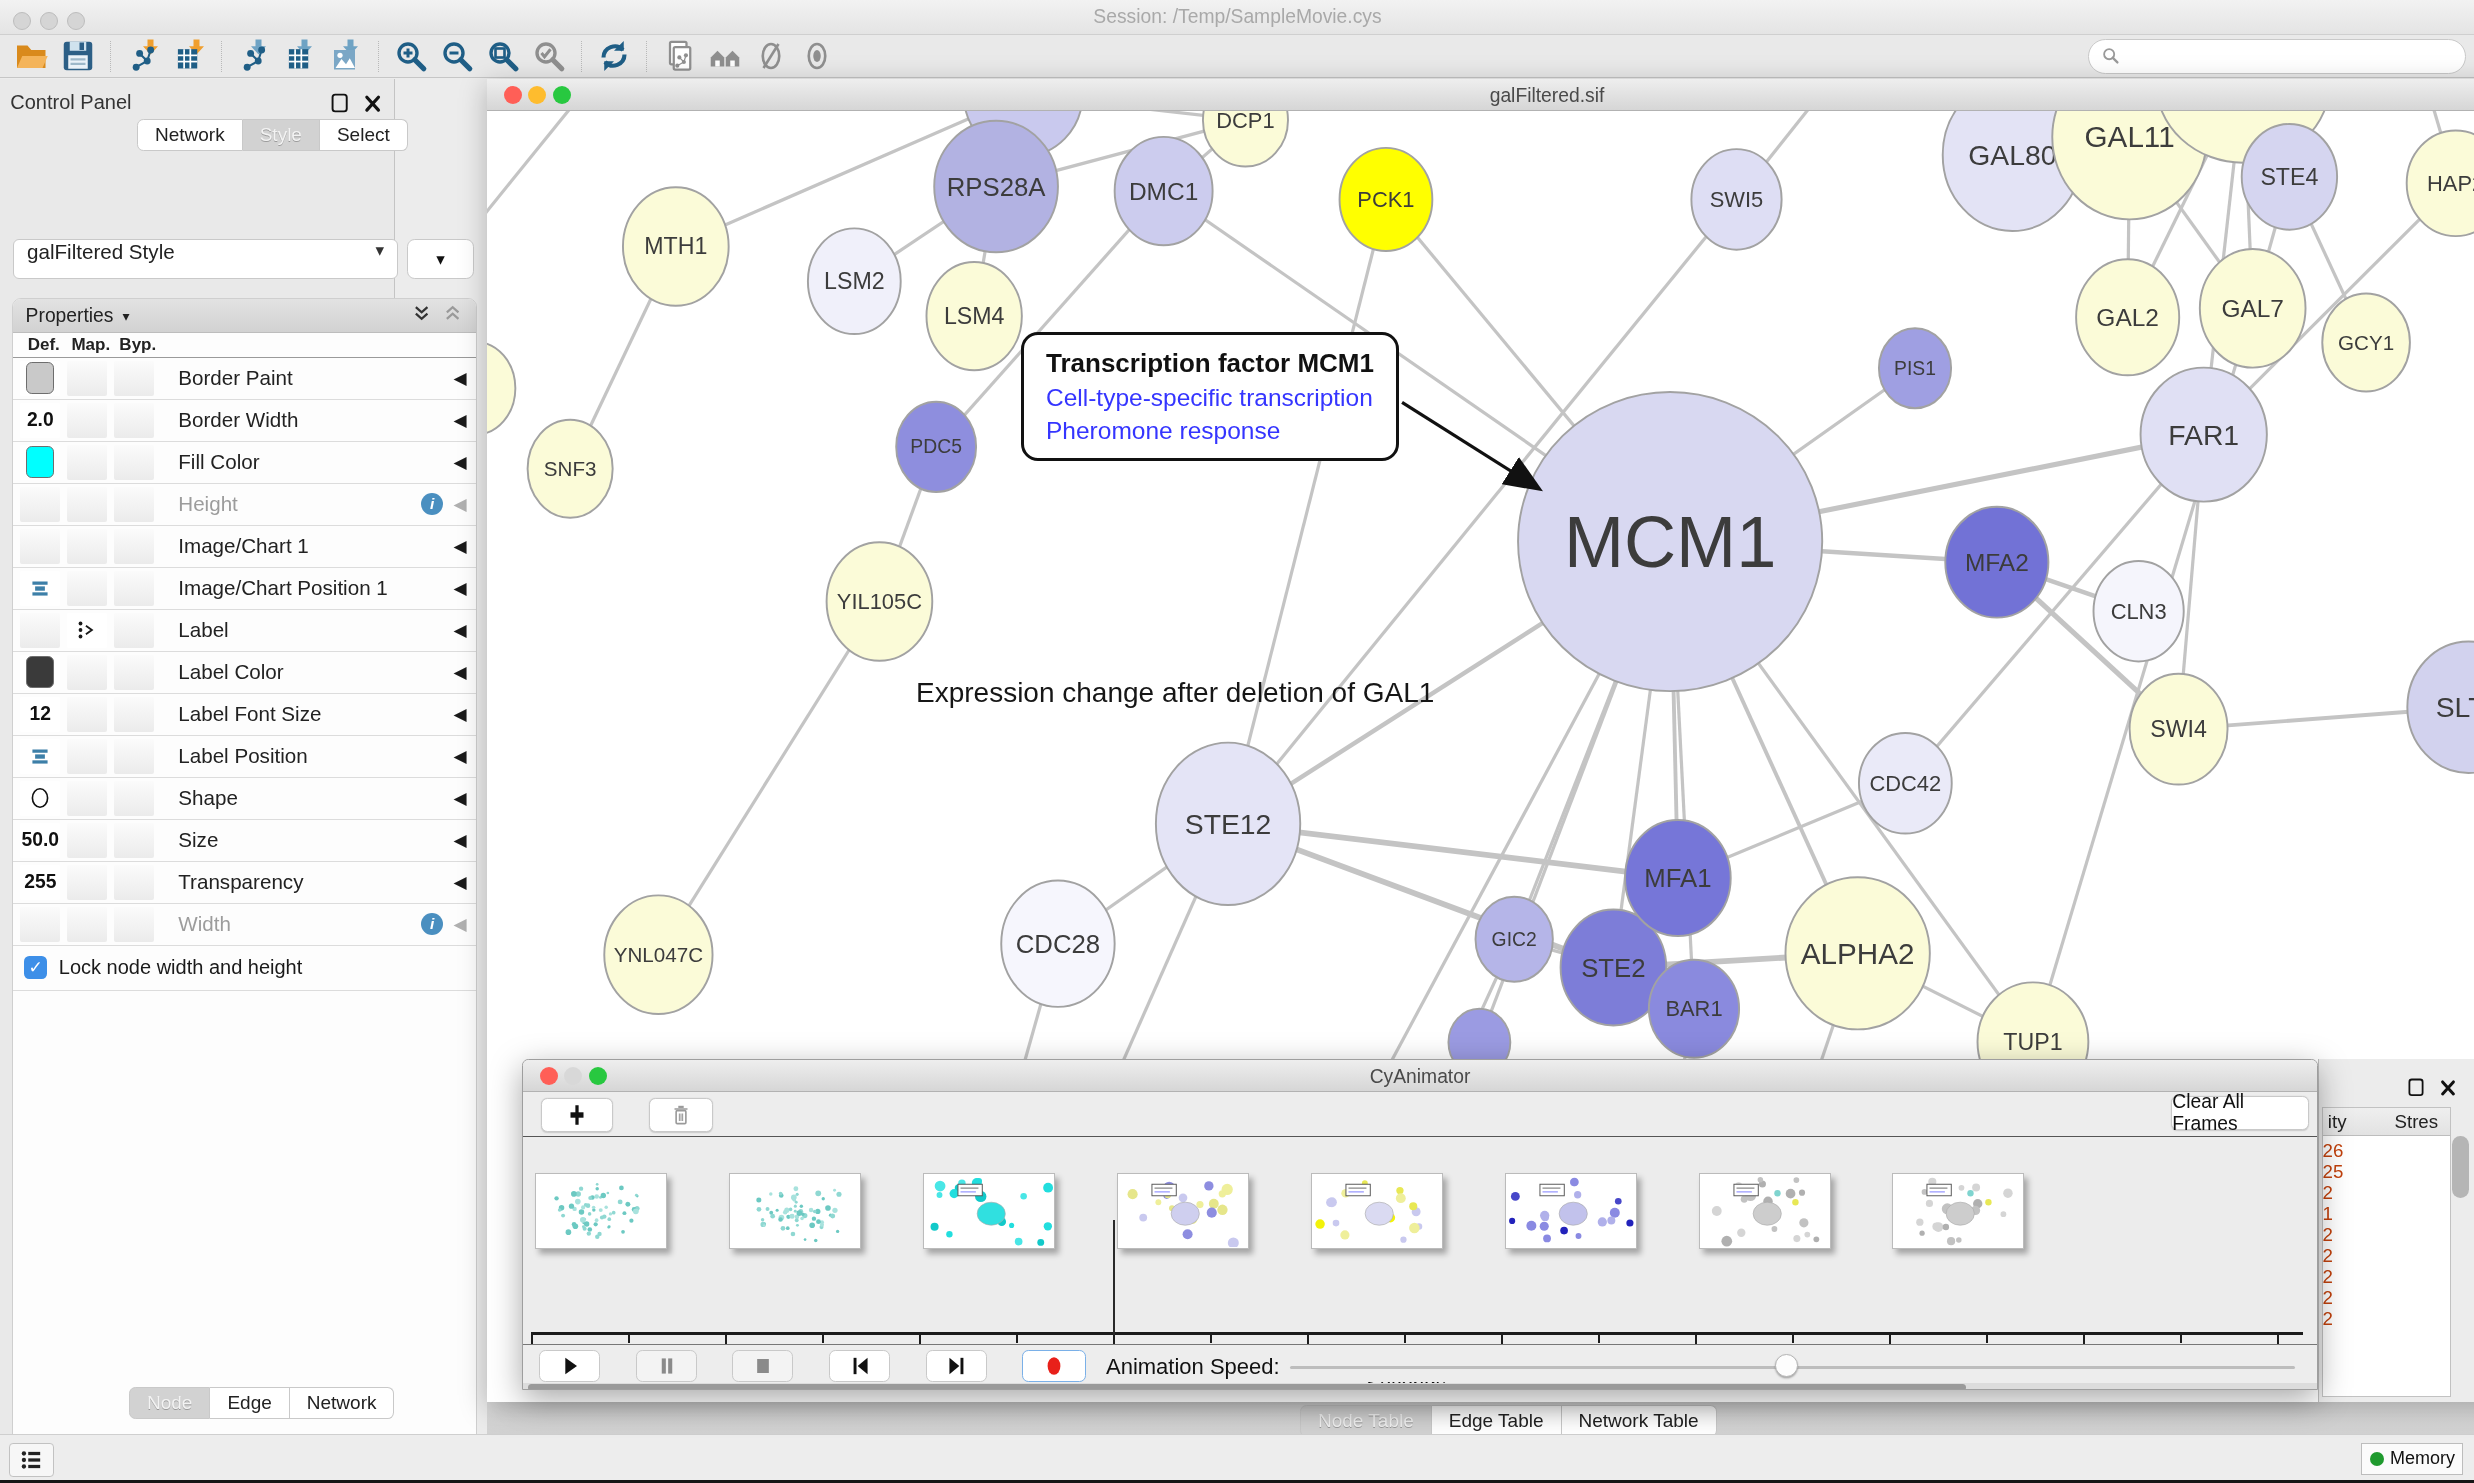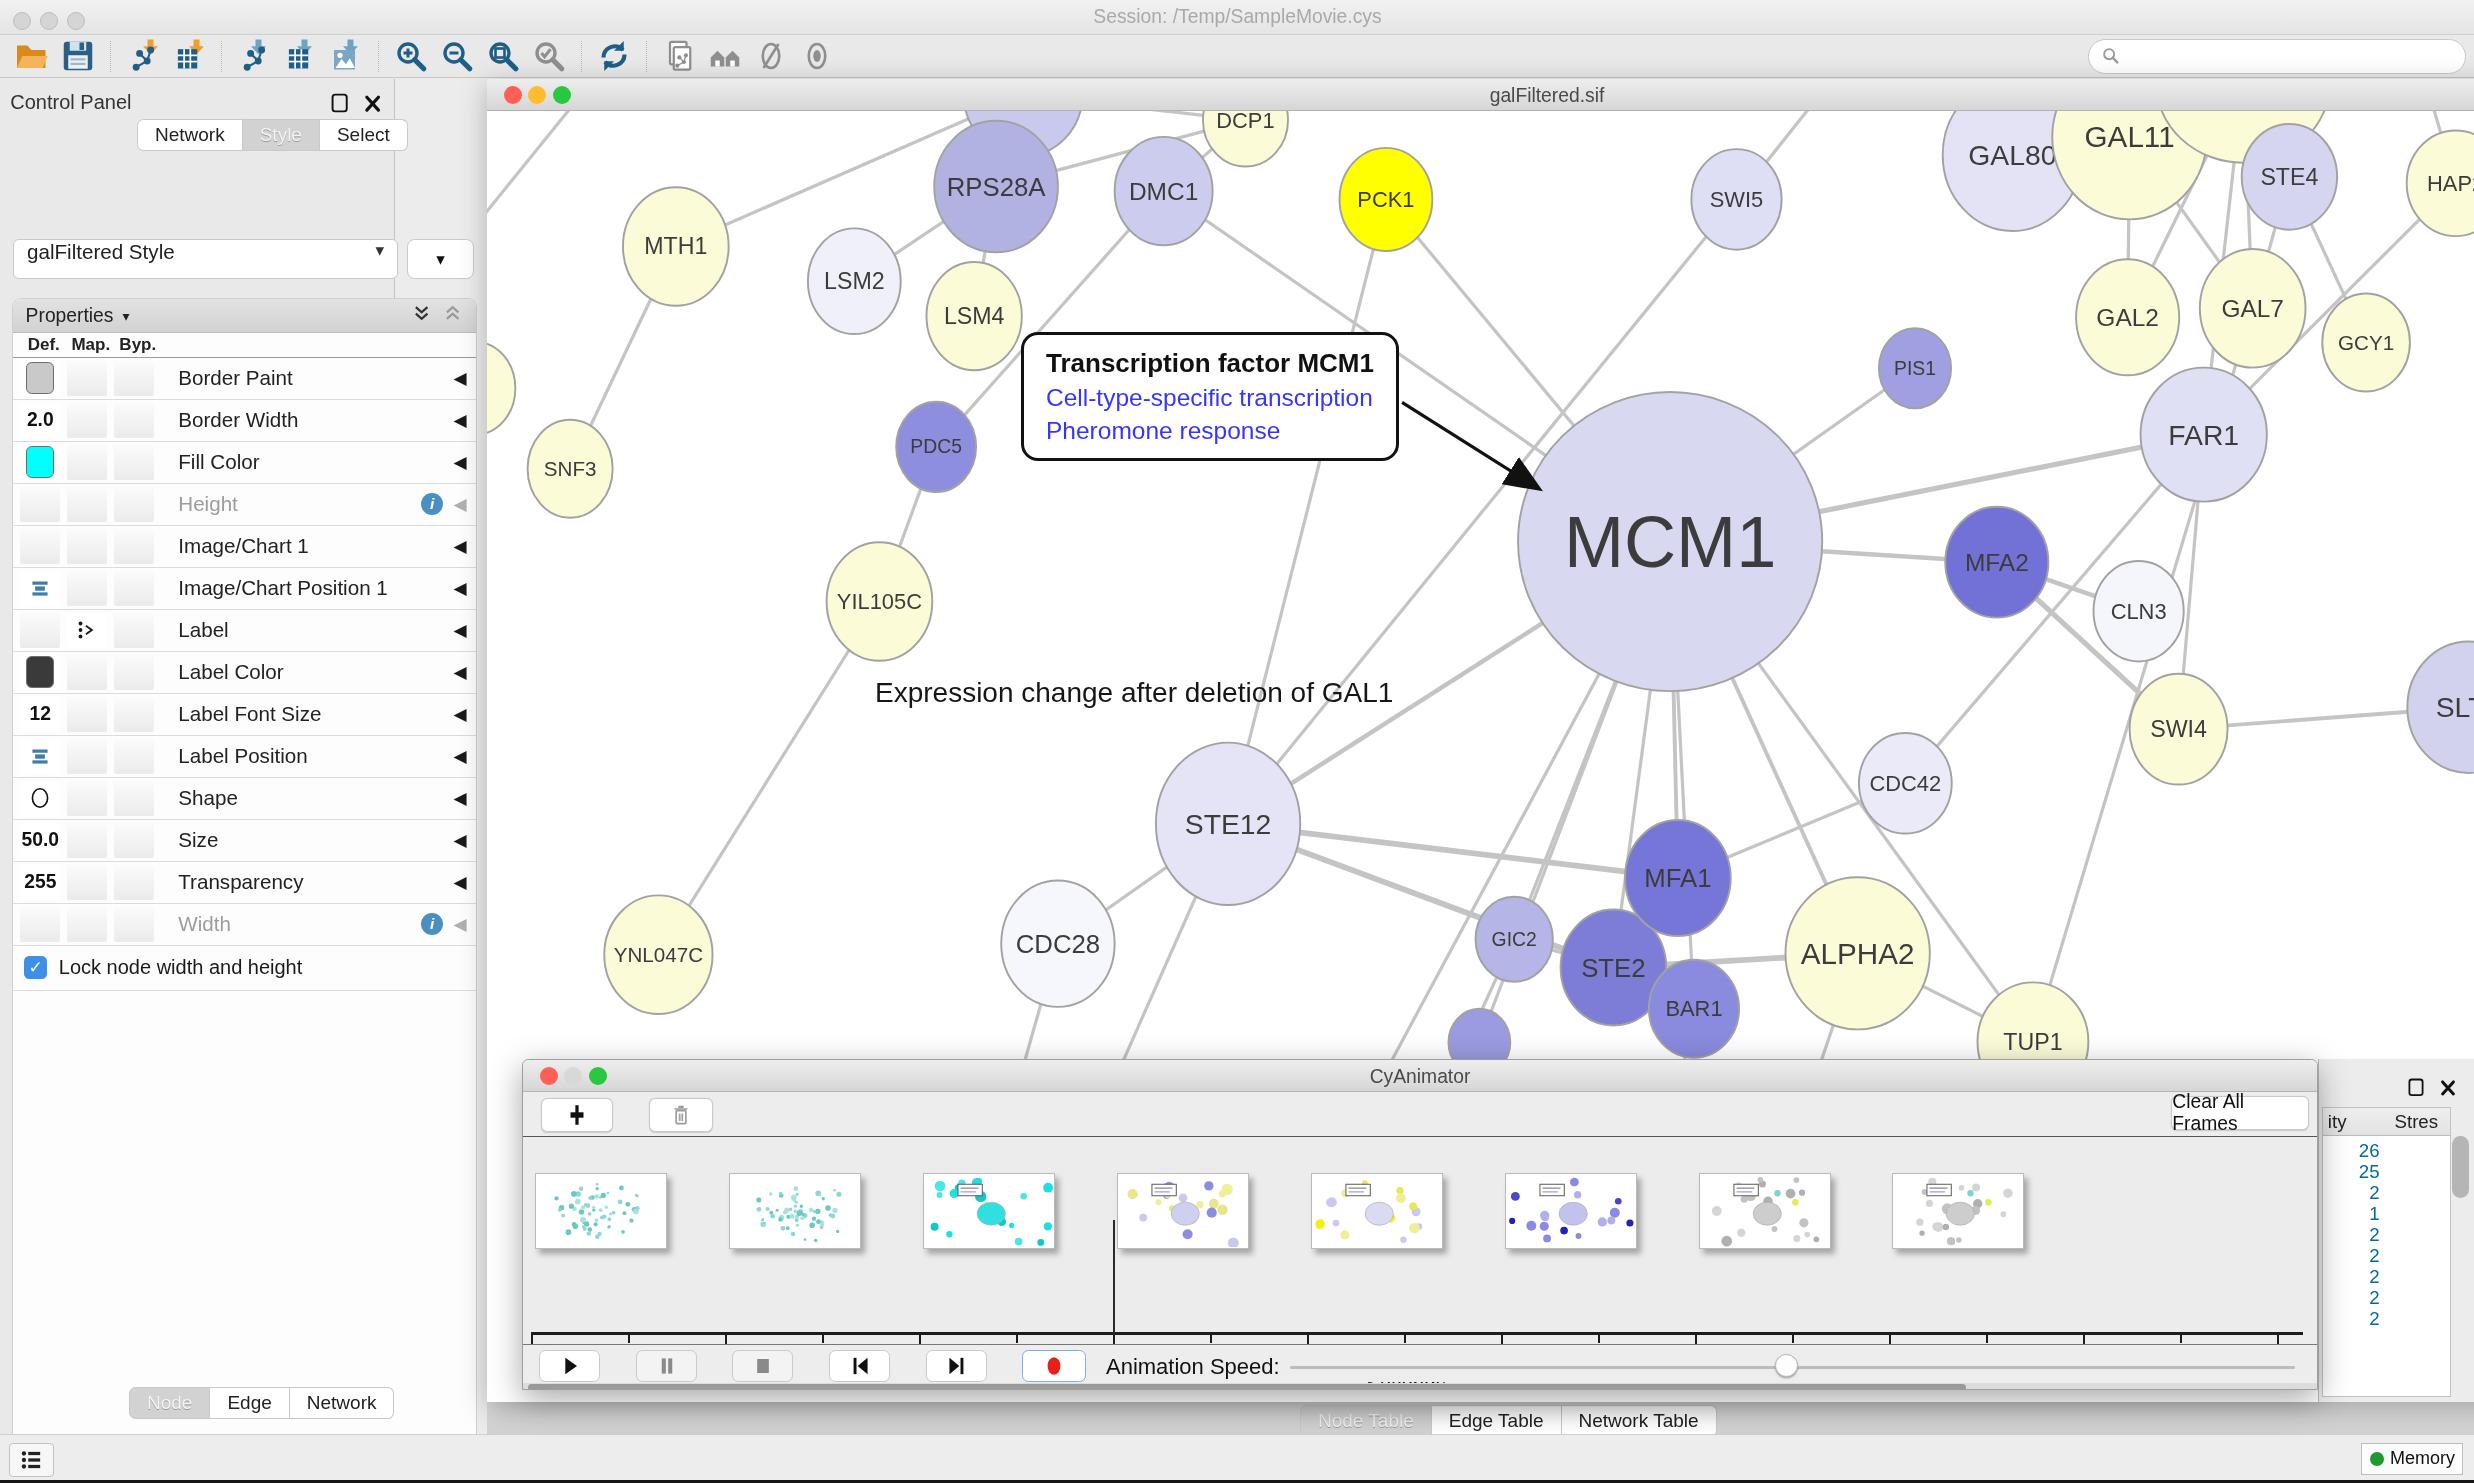--- a/index.html
+++ b/index.html
@@ -49,26 +49,26 @@
   
   #netwin{left:487px;top:79px;width:2120px;height:1323px;background:#fff;z-index:1;box-shadow:0 6.4px 26px rgba(0,0,0,.25);}
   .mac-titlebar{height:32px;background:linear-gradient(#eeeeee,#d6d6d6);border-bottom:0.6px solid #b2b2b2;position:relative;}
   .mac-title{position:absolute;left:0;top:5.8px;width:100%;text-align:center;font-size:19.3px;color:#4a4a4a;}
   #netcanvas{position:absolute;left:0;top:32px;width:1988px;height:1291px;background:#fff;overflow:hidden;}
   #netsvg{position:absolute;left:0;top:0;}
   .node-label{fill:#3c3c3c;}
   #annot-box{position:absolute;left:534px;top:221px;width:378px;height:129px;background:#fff;border:3.9px solid #111;border-radius:17px;padding:13px 0 0 22px;}
   #annot-title{font-size:26px;font-weight:bold;color:#111;}
   .annot-link{font-size:24.5px;color:#3535ff;margin-top:5.2px;}
-  #expr-text{position:absolute;left:388px;top:566px;font-size:28px;color:#161616;}
+  #expr-text{position:absolute;left:429px;top:566px;font-size:28px;color:#161616;}
   
   #tablestrip{left:2318px;top:1059px;width:157px;height:343px;background:#ececec;border-left:1.3px solid #bdbdbd;z-index:2;}
   #mini-table{position:absolute;left:2.6px;top:48px;width:129px;height:290px;background:#fff;border:1.3px solid #c2c2c2;}
   #mini-head{height:28px;background:linear-gradient(#efefef,#e2e2e2);border-bottom:1.3px solid #bdbdbd;display:flex;align-items:center;font-size:18.7px;color:#222;}
-  .mini-val{font-size:18.7px;color:#0369a1;text-align:right;width:57px;height:21px;line-height:21px;}
+  .mini-val{font-size:18.7px;color:#c2410c;width:57px;height:21px;line-height:21px;}
   #mini-scroll{position:absolute;left:133px;top:77px;width:17px;height:62px;background:#b5b5b5;border-radius:8.4px;}
   
   #animwin{left:522px;top:1059px;width:1796px;height:331px;background:#ededed;z-index:3;border:0.6px solid #9e9e9e;border-radius:6.4px 6.4px 0 0;box-shadow:0 9px 32px rgba(0,0,0,.35);overflow:hidden;}
   #anim-toolbar{position:absolute;left:0;top:33px;width:100%;height:44px;border-bottom:1.9px solid #555;background:#ededed;}
   .anim-btn{position:absolute;height:34px;background:#fff;border:1.3px solid #c9c9c9;border-radius:6.4px;display:flex;align-items:center;justify-content:center;box-shadow:0 0.6px 1.3px rgba(0,0,0,.15);}
   #frames-area{position:absolute;left:0;top:79px;width:100%;height:191px;background:#ececec;}
   .thumb{position:absolute;top:34px;width:132px;height:76px;background:#fff;border:1.3px solid #bbb;box-shadow:3.9px 5.2px 5.8px rgba(0,0,0,.3);overflow:hidden;}
   #ruler-line{position:absolute;left:7.7px;top:193px;width:1772px;height:3.2px;background:#1c1c1c;}
   .tick{position:absolute;width:1.9px;background:#1c1c1c;top:196px;}
   .ticknum{position:absolute;top:208px;font-size:23px;color:#111;transform:translateX(-50%);}

